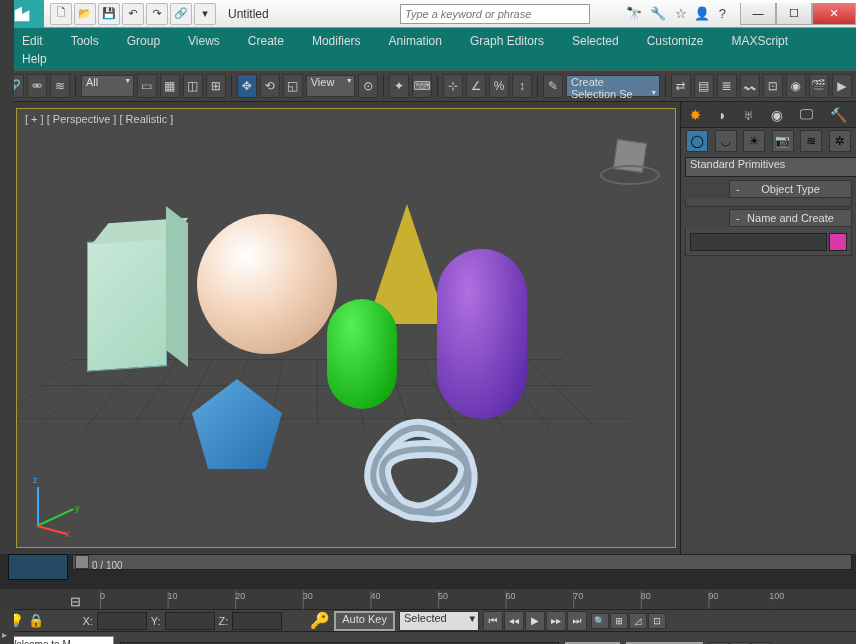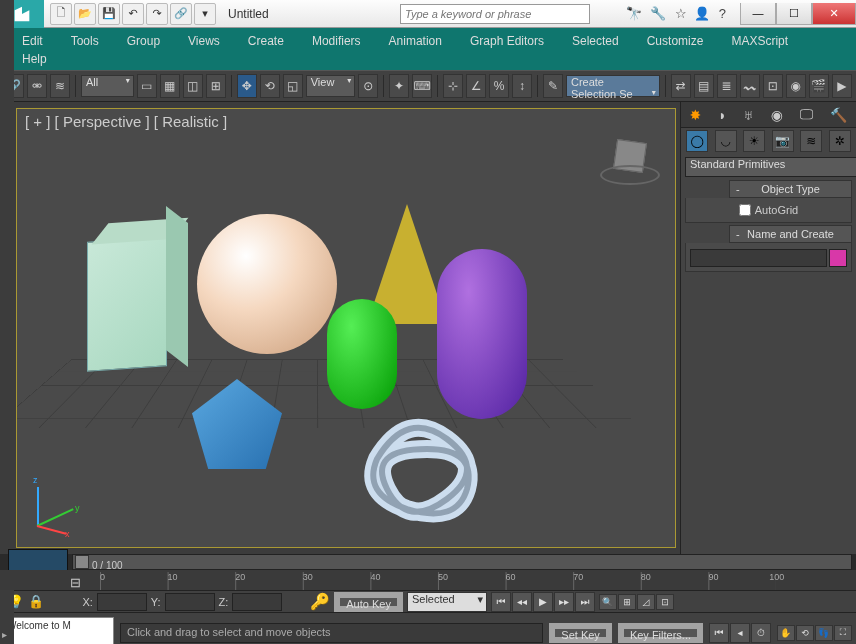--- a/index.html
+++ b/index.html
@@ -29,21 +29,21 @@
 .tb-sep { width: 1px; height: 22px; background: #2a2a2a; margin: 0 2px; }
 .tb-dropdown { height: 22px; background: #5a5a5a; border: 1px solid #333; color: #ddd; font-size: 11px; padding: 0 14px 0 4px; cursor: pointer; position: relative; }
 .tb-dropdown::after { content: "▾"; position: absolute; right: 3px; font-size: 8px; }
 
 
 .main { display: flex; height: 452px; }
 
 
 .viewport-wrap { flex: 1; padding: 6px 4px 6px 16px; position: relative; }
 .viewport { width: 100%; height: 100%; background: #4a4a4a; border: 1px solid #aa9933; position: relative; overflow: hidden; }
-.vp-label { position: absolute; top: 4px; left: 8px; color: #ccc; font-size: 15px; z-index: 10; }
+.vp-label { position: absolute; top: 4px; left: 8px; color: #ccc; font-size: 11px; z-index: 10; }
 .vp-cube { position: absolute; top: 24px; right: 20px; width: 50px; height: 50px; z-index: 10; }
 .vp-cube-ring { width: 60px; height: 20px; border: 2px solid #666; border-radius: 50%; position: absolute; bottom: -2px; left: -5px; }
 .vp-cube-box { width: 30px; height: 30px; background: #888; position: absolute; top: 8px; left: 10px; transform: rotate(8deg); border: 1px solid #666; }
 .axis-gizmo { position: absolute; bottom: 10px; left: 10px; width: 60px; height: 60px; z-index: 10; }
 .axis-gizmo .z { position: absolute; left: 10px; bottom: 10px; width: 2px; height: 40px; background: #3af; }
 .axis-gizmo .y { position: absolute; left: 10px; bottom: 10px; width: 40px; height: 2px; background: #3c3; transform: rotate(-25deg); transform-origin: left; }
 .axis-gizmo .x { position: absolute; left: 10px; bottom: 10px; width: 30px; height: 2px; background: #f44; transform: rotate(15deg); transform-origin: left; }
 .axis-gizmo .zl { position: absolute; left: 6px; top: -2px; color: #3af; font-size: 9px; }
 .axis-gizmo .yl { position: absolute; left: 48px; bottom: 24px; color: #3c3; font-size: 9px; }
 .axis-gizmo .xl { position: absolute; left: 38px; bottom: -2px; color: #f44; font-size: 9px; }
@@ -82,37 +82,37 @@
 .rollout-body { background: #4a4a4a; border: 1px solid #333; border-top: none; padding: 4px; }
 .autogrid { display: flex; align-items: center; justify-content: center; gap: 4px; color: #ccc; font-size: 11px; padding: 2px; }
 .autogrid input { width: 12px; height: 12px; }
 .obj-grid { display: grid; grid-template-columns: 1fr 1fr; gap: 2px; }
 .obj-btn { background: #5a5a5a; border: 1px solid #333; color: #ddd; font-size: 11px; padding: 3px 2px; text-align: center; cursor: pointer; }
 .name-color { display: flex; gap: 2px; margin-top: 2px; }
 .name-input { flex: 1; height: 18px; background: #3a3a3a; border: 1px solid #222; }
 .color-sw { width: 18px; height: 18px; background: #d838a8; border: 1px solid #222; cursor: pointer; }
 
 
-.timeline-wrap { height: 16px; background: #2a2a2a; display: flex; align-items: center; position: relative; }
+.timeline-wrap { height: 35px; background: #2a2a2a; display: flex; position: relative; }
 .time-slider-box { width: 60px; height: 26px; background: #254a66; border: 1px solid #111; margin-left: 8px; }
 .time-scrub { flex: 1; height: 16px; background: #555; border: 1px solid #222; margin: 0 4px; position: relative; }
 .time-scrub .knob { position: absolute; left: 2px; width: 14px; height: 14px; background: #888; border: 1px solid #333; }
 .time-label { position: absolute; left: 92px; top: 6px; color: #ccc; font-size: 10px; }
 .timeline-ruler { height: 20px; background: #3a3a3a; position: relative; display: flex; align-items: flex-end; padding: 0 80px 0 100px; }
 .timeline-ruler .ticks { flex: 1; height: 18px; position: relative; background-image: linear-gradient(90deg, #666 1px, transparent 1px); background-size: 10% 100%; }
 .timeline-ruler .num { position: absolute; font-size: 9px; color: #aaa; top: 0; }
 .tl-icon { position: absolute; font-size: 13px; color: #ccc; }
 
 
 .statusbar { height: 40px; background: #414141; display: flex; align-items: center; padding: 0 4px; gap: 6px; border-top: 1px solid #222; }
 .status-msg-box { width: 110px; height: 32px; background: #fff; border: 1px solid #888; font-size: 10px; padding: 2px; color: #333; overflow: hidden; }
 .status-hint { flex: 1; background: #3a3a3a; border: 1px solid #222; height: 20px; color: #aaa; font-size: 11px; padding: 2px 6px; }
 .coord-lbl { color: #ccc; font-size: 11px; }
 .coord-inp { width: 50px; height: 18px; background: #3a3a3a; border: 1px solid #222; }
-.sb-btn { height: 20px; background: #555; border: 6px solid #a3a3a3; color: #ddd; font-size: 11px; padding: 0 6px; cursor: pointer; }
+.sb-btn { height: 20px; background: #555; border: 2px solid #a3a3a3; color: #ddd; font-size: 11px; padding: 0 6px; cursor: pointer; }
 .sb-dd { height: 20px; width: 80px; background: #ddd; border: 1px solid #333; font-size: 11px; padding: 0 4px; color: #333; position: relative; }
 .sb-dd::after { content: "▾"; position: absolute; right: 3px; }
 .play-ctrls { display: flex; gap: 1px; }
 .play-ctrls span { width: 20px; height: 20px; background: #555; border: 1px solid #333; display: flex; align-items: center; justify-content: center; font-size: 10px; color: #ddd; cursor: pointer; }
 .nav-ctrls { display: grid; grid-template-columns: repeat(4, 18px); gap: 1px; }
 .nav-ctrls span { width: 18px; height: 16px; background: #555; border: 1px solid #333; display: flex; align-items: center; justify-content: center; font-size: 9px; color: #ddd; cursor: pointer; }
 
 
 .coord-row { height: 22px; background: #414141; display:flex; align-items:center; gap:4px; padding:0 8px; border-top:1px solid #222; }
 </style>
@@ -255,24 +255,20 @@
       <span>☀</span>
       <span>📷</span>
       <span>≋</span>
       <span>✲</span>
     </div>
     <div class="cmd-dd">Standard Primitives</div>
 
     <div class="rollout">
       <div class="rollout-hdr">Object Type</div>
       <div class="rollout-body">
-        <label class="autogrid">
-          <input type="checkbox" style="">
-          <span>AutoGrid</span>
-        </label>
       </div>
     </div>
 
     <div class="rollout">
       <div class="rollout-hdr">Name and Create</div>
       <div class="rollout-body">
         <div class="name-color">
           <div class="name-input"></div>
           <div class="color-sw"></div>
         </div>

